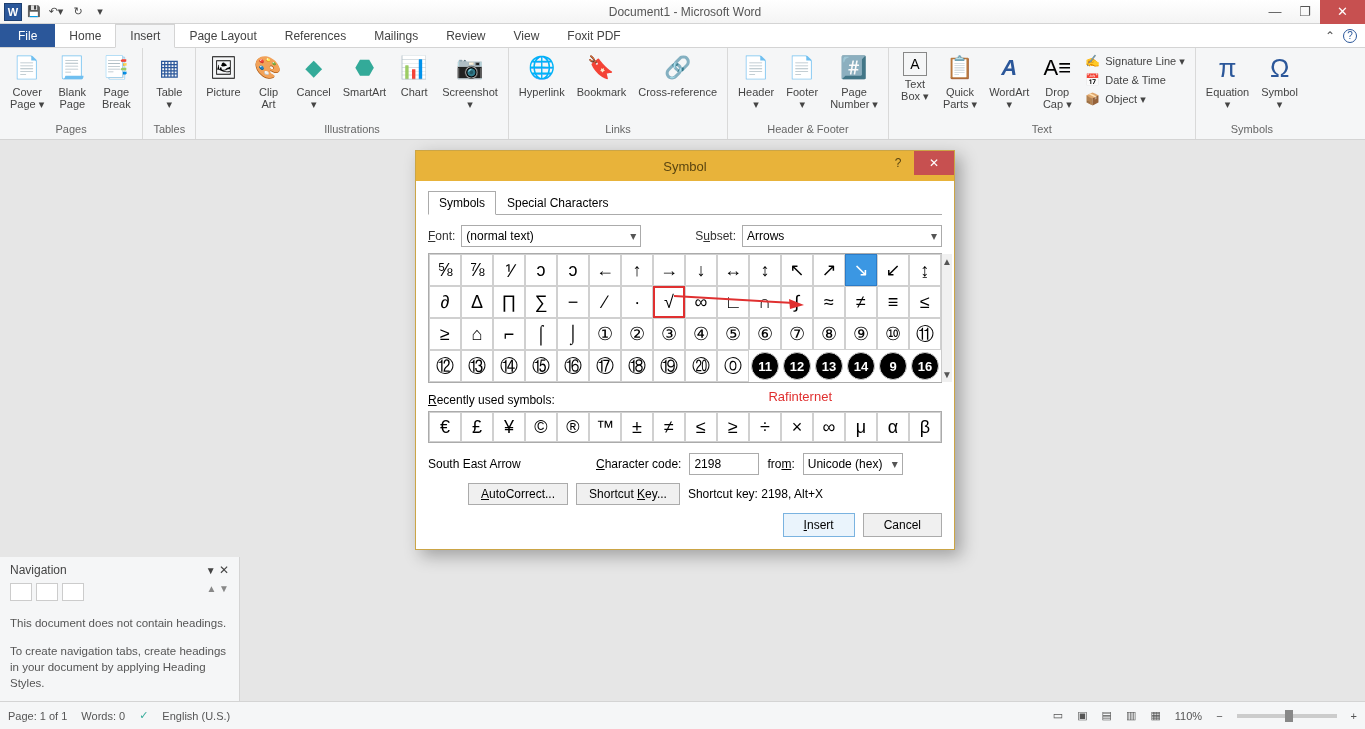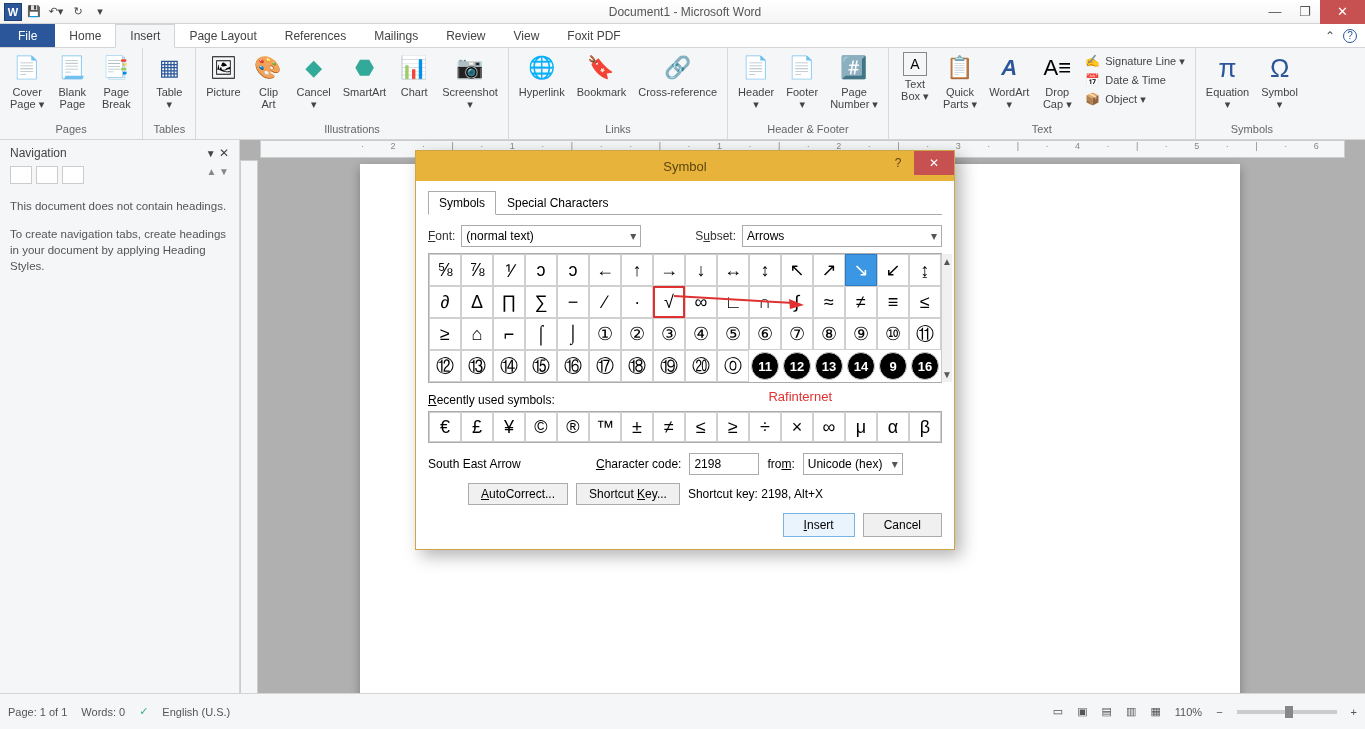--- a/index.html
+++ b/index.html
@@ -28,37 +28,37 @@
 .group-items { flex: 1; display: flex; align-items: flex-start; gap: 4px; }
 .group-label { text-align: center; font-size: 11px; color: #666; padding: 2px 0; }
 .rbtn { display: flex; flex-direction: column; align-items: center; justify-content: flex-start; padding: 2px 4px; min-width: 40px; cursor: pointer; }
 .rbtn .ico { width: 32px; height: 32px; margin-bottom: 2px; display: flex; align-items: center; justify-content: center; font-size: 22px; }
 .rbtn .lbl { font-size: 11px; color: #444; text-align: center; line-height: 1.1; white-space: pre-line; }
 .vlist { display: flex; flex-direction: column; gap: 1px; padding: 2px; }
 .vitem { font-size: 11px; color: #444; display: flex; align-items: center; gap: 4px; padding: 1px 2px; }
 .vitem .sm-ico { width: 16px; height: 16px; display: inline-flex; align-items: center; justify-content: center; font-size: 12px; }
 
 
-.workspace { position: absolute; top: 140px; bottom: 20px; left: 0; right: 0; display: flex; background: #e6e6e6; }
+.workspace { position: absolute; top: 140px; bottom: 20px; left: 0; right: 0; display: flex; background: #e6e6e6; align-items: flex-end; }
 .navpane { width: 240px; background: #f5f6f7; border-right: 1px solid #d4d4d4; padding: 6px 10px; }
 .navpane .nav-title { font-size: 12px; color: #444; margin-bottom: 6px; display: flex; justify-content: space-between; align-items: center; }
 .nav-search { display: flex; border: 1px solid #ababab; background: #fff; height: 24px; align-items: center; padding: 0 6px; margin-bottom: 8px; }
 .nav-search input { border: none; outline: none; flex: 1; font-size: 12px; color: #888; }
 .nav-search .mag { color: #2b579a; font-size: 13px; }
 .nav-views { display: flex; gap: 4px; margin-bottom: 14px; }
 .nav-views .vb { width: 22px; height: 18px; border: 1px solid #ccc; background: #fff; }
 .nav-text { font-size: 11.5px; color: #555; line-height: 1.4; margin-bottom: 12px; }
 
 .docarea { flex: 1; position: relative; background: #b0b0b0; }
 .ruler-h { position: absolute; top: 0; left: 20px; right: 20px; height: 18px; background: #f5f6f7; border: 1px solid #ccc; font-size: 9px; color: #888; white-space: nowrap; overflow: hidden; padding-left: 100px; letter-spacing: 12px; }
 .ruler-v { position: absolute; top: 20px; left: 0; bottom: 0; width: 18px; background: #f5f6f7; border: 1px solid #ccc; }
 .page { position: absolute; top: 24px; left: 120px; width: 880px; height: 1100px; background: #fff; box-shadow: 0 4px 10px rgba(0,0,0,0.3); }
 
 
-.statusbar { position: absolute; bottom: 0; left: 0; right: 0; height: 36px; background: #f5f6f7; border-top: 1px solid #d4d4d4; display: flex; align-items: center; font-size: 11px; color: #555; padding: 0 8px; gap: 14px; }
+.statusbar { position: absolute; bottom: 0; left: 0; right: 0; height: 28px; background: #f5f6f7; border-top: 1px solid #d4d4d4; display: flex; align-items: center; font-size: 11px; color: #555; padding: 0 8px; gap: 14px; }
 .statusbar .spacer { flex: 1; }
 .zoom-slider { width: 100px; height: 4px; background: #ccc; position: relative; }
 .zoom-slider .thumb { width: 8px; height: 12px; background: #888; position: absolute; top: -4px; left: 48px; }
 
 
 .dialog { position: absolute; left: 415px; top: 150px; width: 540px; background: #fff; border: 1px solid #cba546; box-shadow: 6px 6px 16px rgba(0,0,0,0.3); }
 .dlg-title { height: 30px; background: #e8b33a; display: flex; align-items: center; justify-content: center; color: #5a4510; font-size: 13px; position: relative; }
 .dlg-title .dlg-btns { position: absolute; right: 0; top: 0; display: flex; }
 .dlg-title .dlg-btn { width: 32px; height: 24px; display: flex; align-items: center; justify-content: center; color: #5a4510; font-size: 12px; }
 .dlg-title .dlg-close { background: #c75050; color: #fff; width: 40px; }

